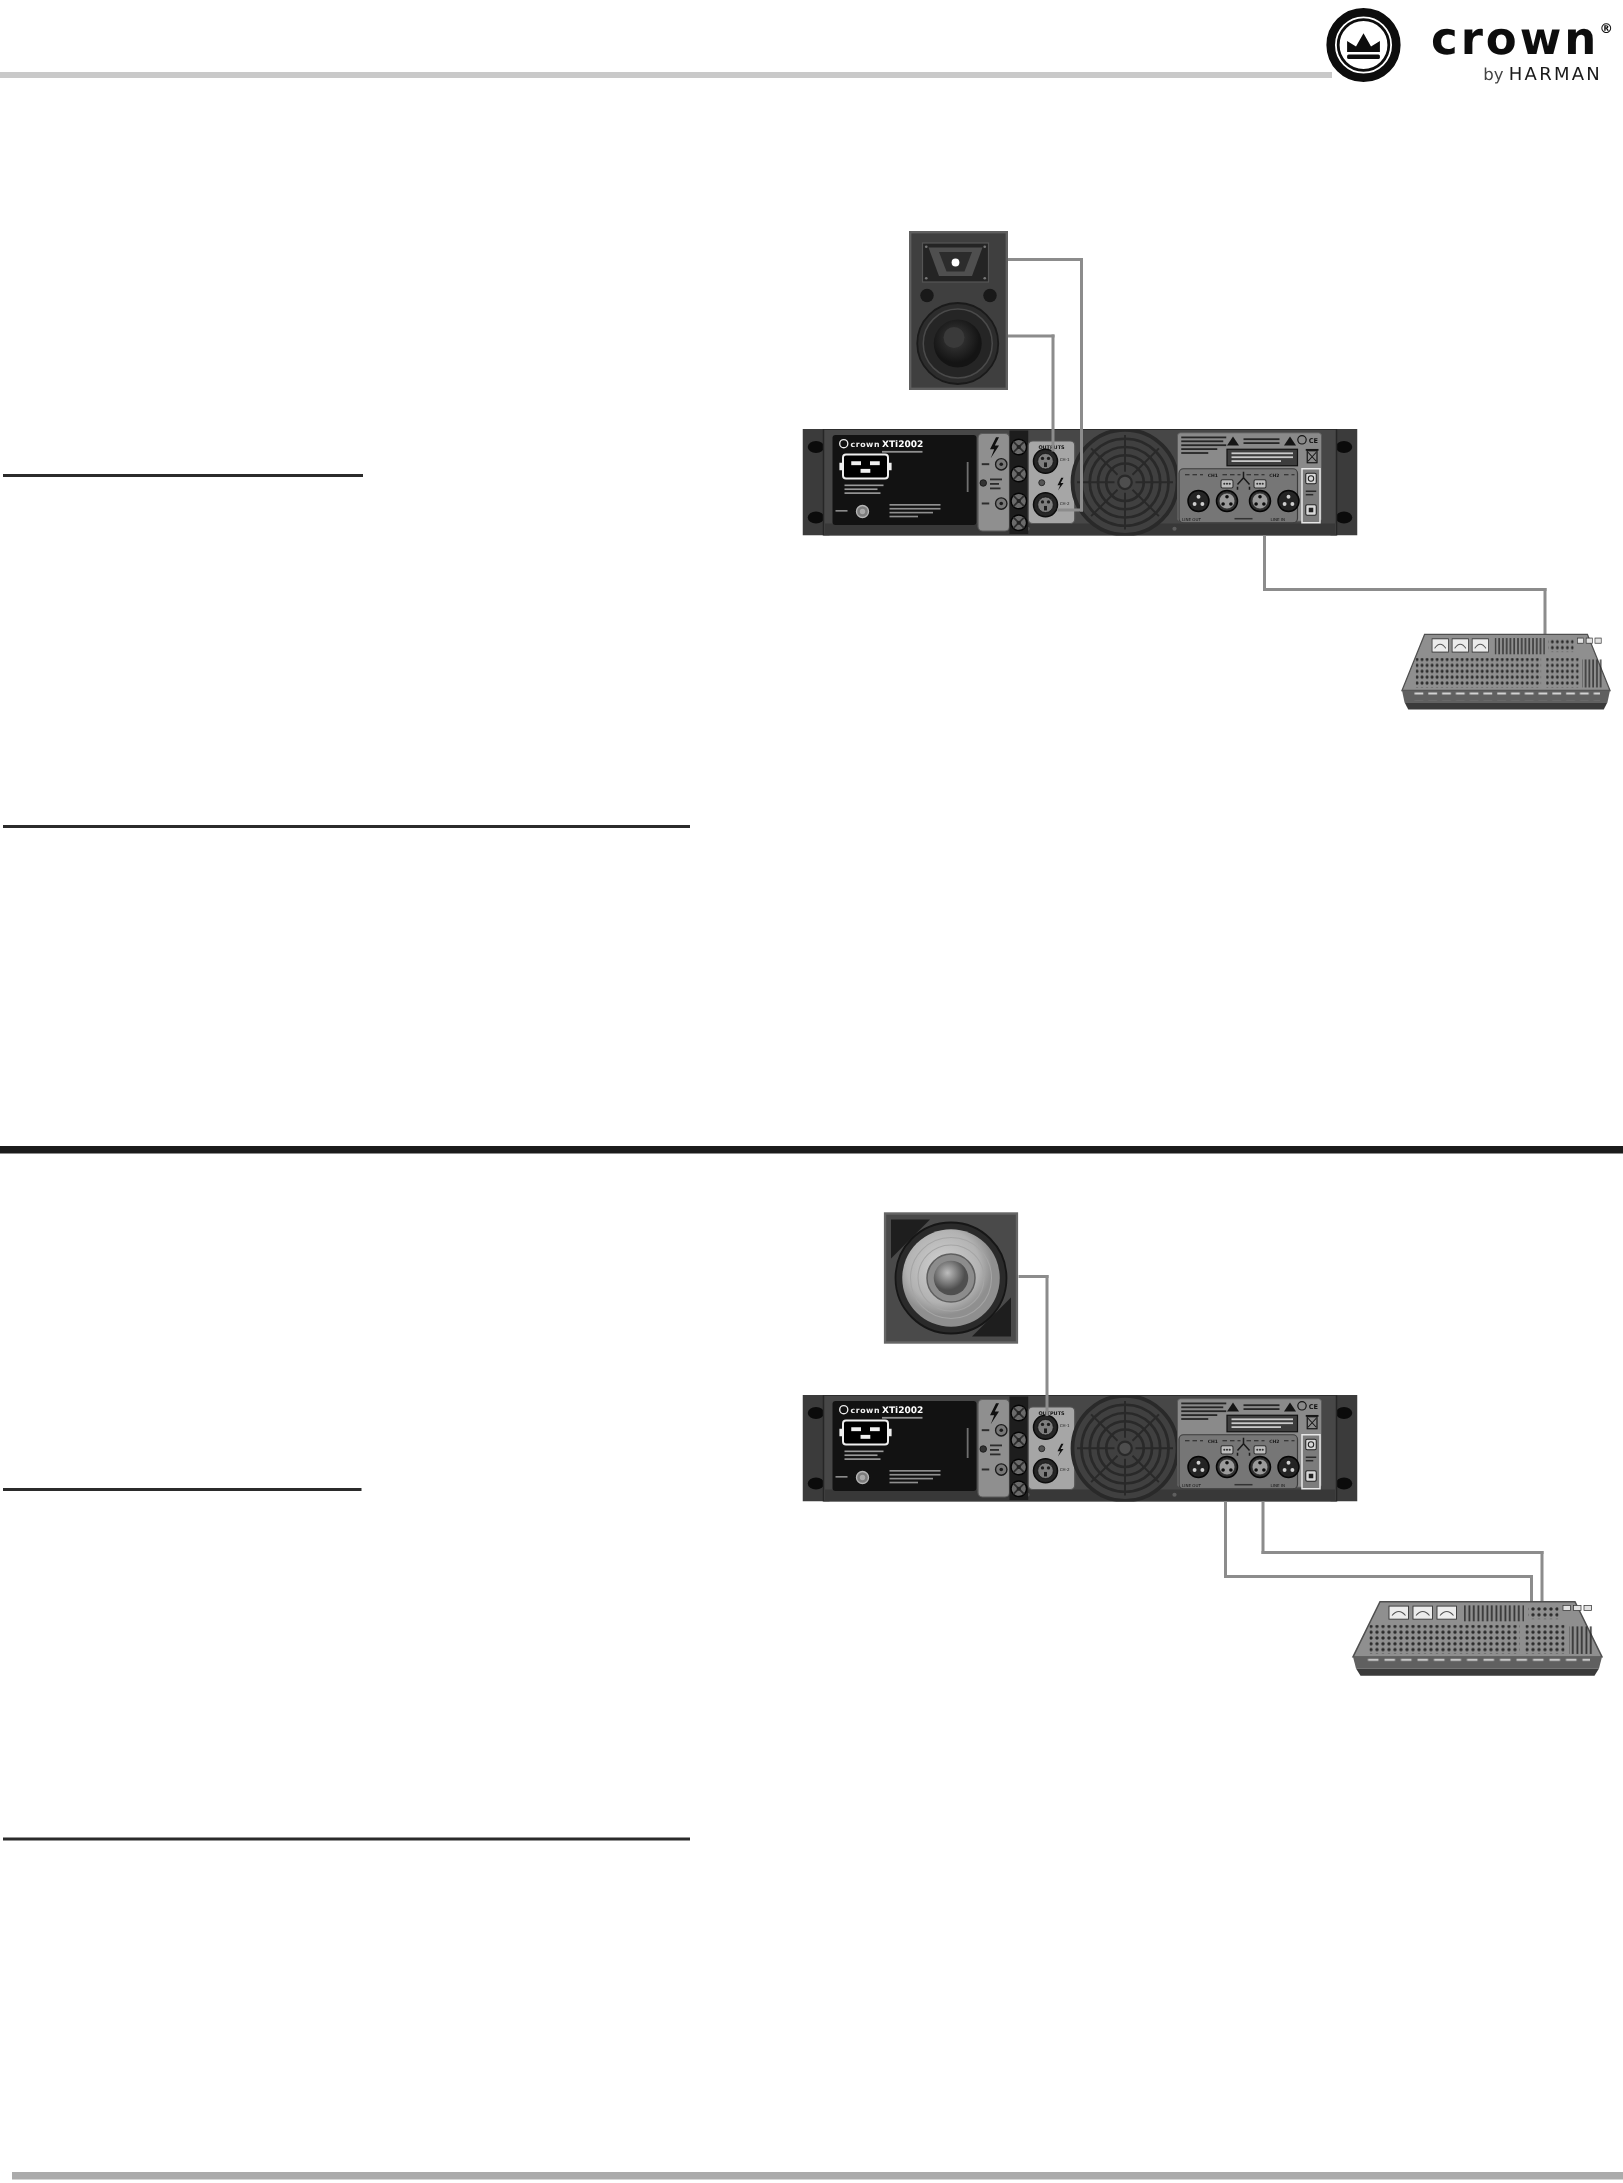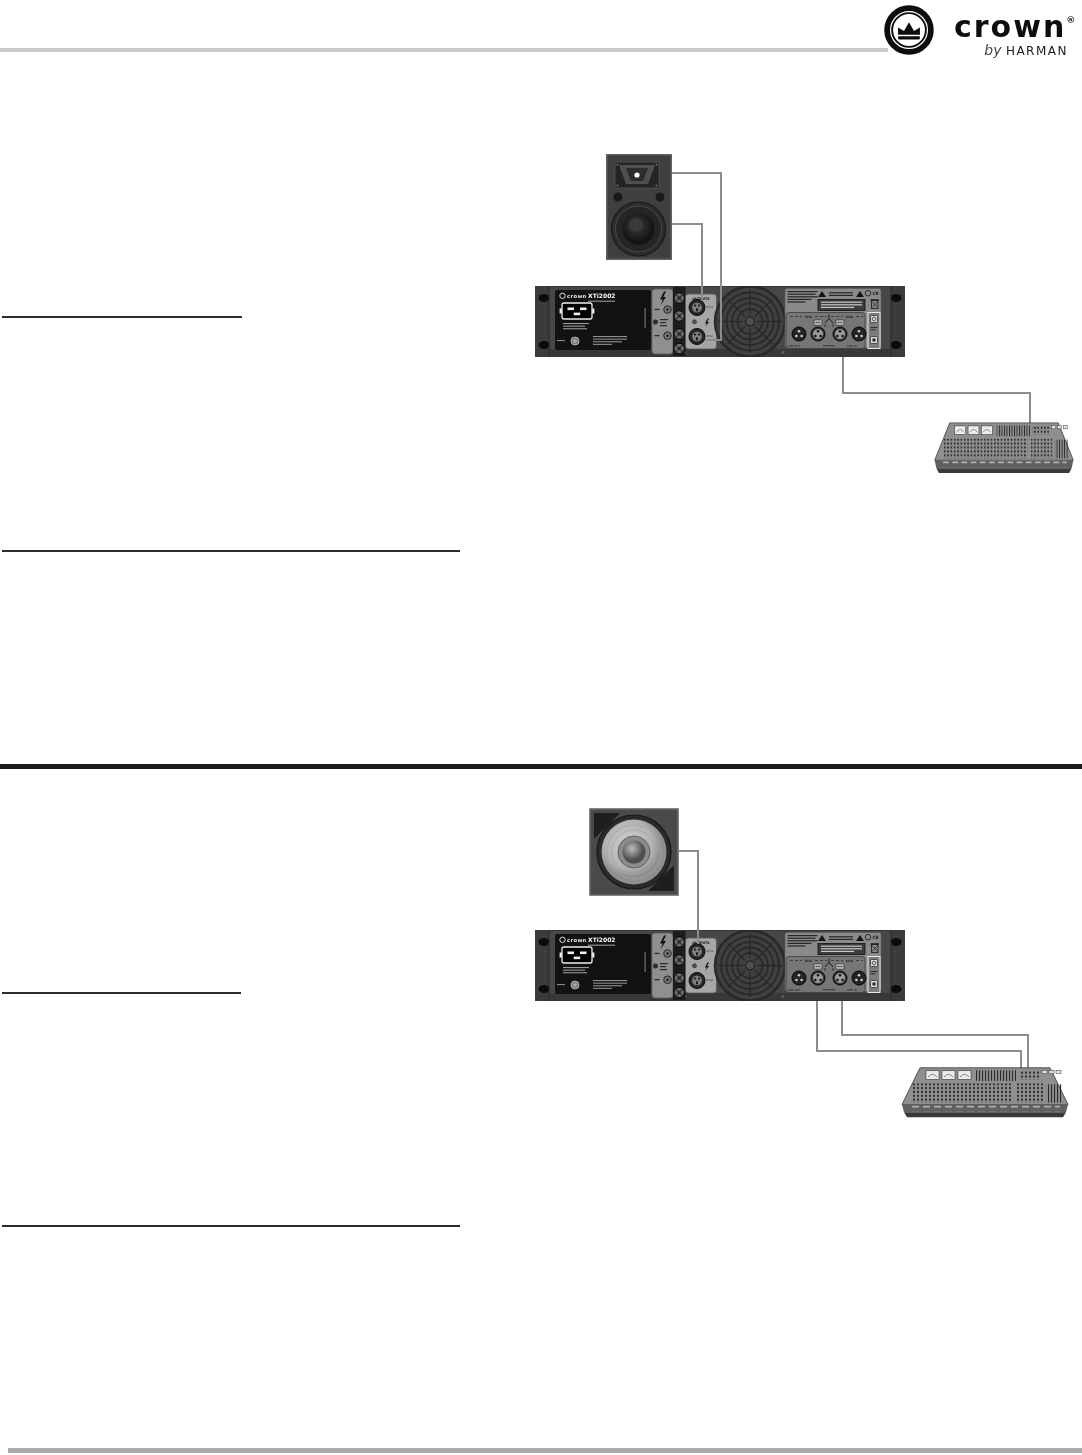--- a/index.html
+++ b/index.html
@@ -10,21 +10,21 @@
   .rule{position:absolute;}
   .rule-heading{background:#2b2b2b;height:2px;}
   .rule-top{background:#c9c9c9;}
   .rule-bottom{background:#ababab;}
   .rule-divider{background:#1c1c1c;}
   .logo-wordmark{position:absolute;left:954px;top:12px;font-weight:bold;font-size:30px;
         letter-spacing:2px;color:#0d0d0d;line-height:1;}
   .logo-wordmark sup{font-size:9px;letter-spacing:0;vertical-align:14px;}
   .logo-byline{position:absolute;left:956px;top:43px;width:112px;text-align:right;
         color:#1a1a1a;font-size:12px;letter-spacing:1.5px;line-height:1;}
-  .logo-byline .by{font-size:14px;color:#444;letter-spacing:0;font-style:italic;}
+  .logo-byline .by{font-size:11px;color:#444;letter-spacing:0;}
   svg text{font-family:"DejaVu Sans","Liberation Sans",sans-serif;}
   .amp{position:absolute;width:370px;height:71px;}
   .amp svg{width:100%;height:100%;display:block;}
   .mixer{position:absolute;}
   .mixer svg{width:100%;height:100%;display:block;}
 </style>
 </head>
 <body>
 
 <div class="page">

